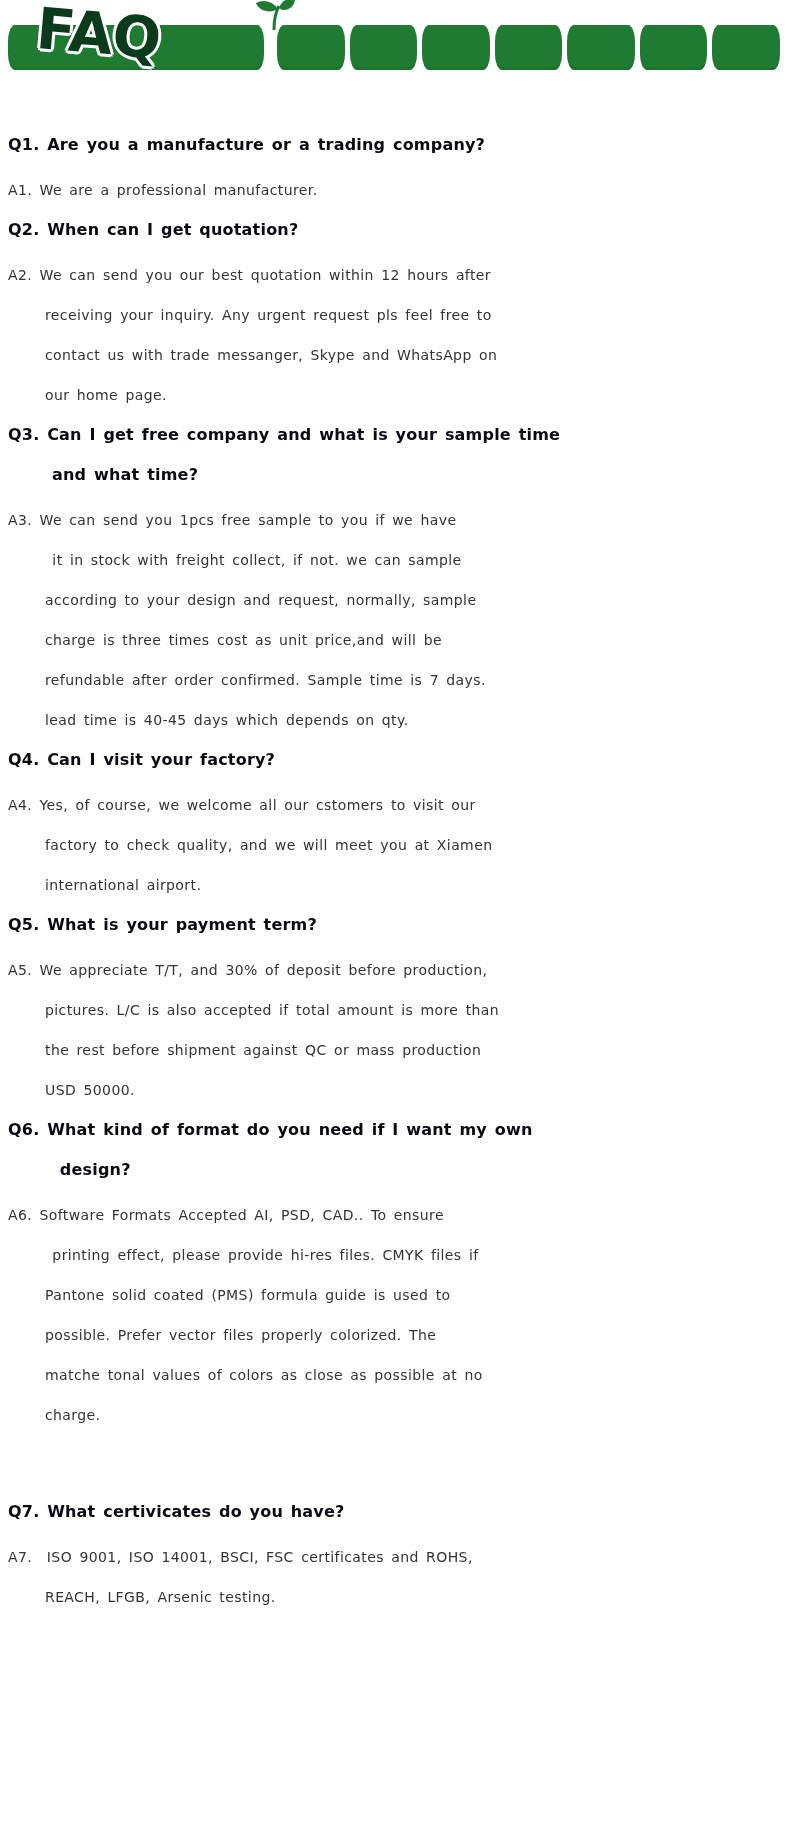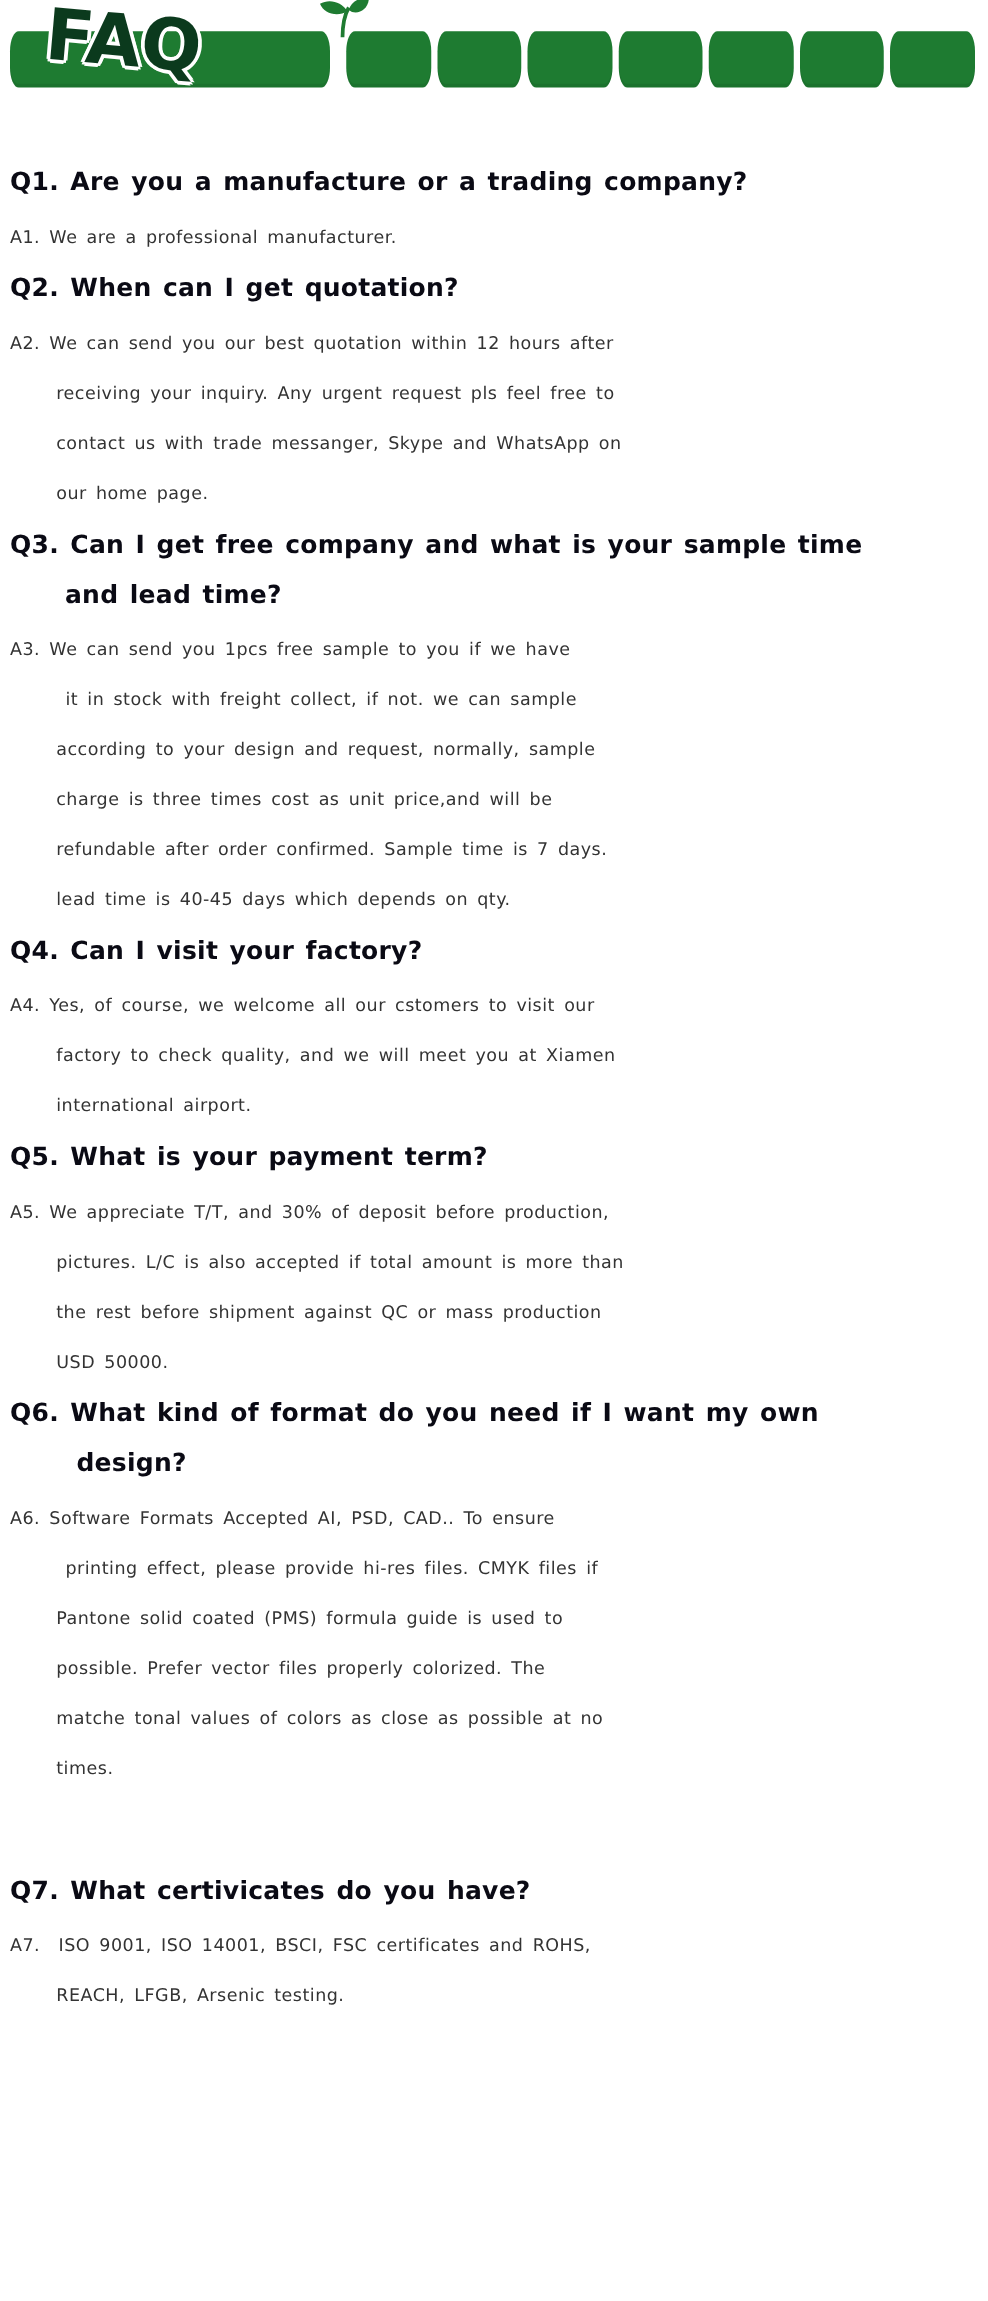--- a/index.html
+++ b/index.html
@@ -68,21 +68,21 @@
     padding: 0 0 0 8px;
   }
   .section { }
   .section.first-section { margin-top: 55px; }
   .section.last-section { margin-top: 57px; }
 
   .line {
     white-space: pre;
   }
   .q-line {
-    font-size: 20px;
+    font-size: 16px;
     font-weight: bold;
     line-height: 40px;
     color: var(--question_color, #0a0a14);
     letter-spacing: 0.2px;
     word-spacing: 2px;
   }
   .q-line.cont { padding-left: 44px; }
 
   .answer { margin-top: 5px; }
   .a-line {
@@ -137,21 +137,21 @@
         <div class="line a-line">A2. We can send you our best quotation within 12 hours after</div>
         <div class="line a-line cont">receiving your inquiry. Any urgent request pls feel free to</div>
         <div class="line a-line cont">contact us with trade messanger, Skype and WhatsApp on</div>
         <div class="line a-line cont">our home page.</div>
       </div>
     </div>
 
     <div class="section">
       <div class="question">
         <div class="line q-line">Q3. Can I get free company and what is your sample time</div>
-        <div class="line q-line cont">and lead time?</div>
+        <div class="line q-line cont">and what time?</div>
       </div>
       <div class="answer">
         <div class="line a-line">A3. We can send you 1pcs free sample to you if we have</div>
         <div class="line a-line cont"> it in stock with freight collect, if not. we can sample</div>
         <div class="line a-line cont">according to your design and request, normally, sample</div>
         <div class="line a-line cont">charge is three times cost as unit price,and will be</div>
         <div class="line a-line cont">refundable after order confirmed. Sample time is 7 days.</div>
         <div class="line a-line cont">lead time is 40-45 days which depends on qty.</div>
       </div>
     </div>
@@ -183,21 +183,21 @@
       <div class="question">
         <div class="line q-line">Q6. What kind of format do you need if I want my own</div>
         <div class="line q-line cont"> design?</div>
       </div>
       <div class="answer">
         <div class="line a-line">A6. Software Formats Accepted AI, PSD, CAD.. To ensure</div>
         <div class="line a-line cont"> printing effect, please provide hi-res files. CMYK files if</div>
         <div class="line a-line cont">Pantone solid coated (PMS) formula guide is used to</div>
         <div class="line a-line cont">possible. Prefer vector files properly colorized. The</div>
         <div class="line a-line cont">matche tonal values of colors as close as possible at no</div>
-        <div class="line a-line cont">times.</div>
+        <div class="line a-line cont">charge.</div>
       </div>
     </div>
 
     <div class="section last-section">
       <div class="question">
         <div class="line q-line">Q7. What certivicates do you have?</div>
       </div>
       <div class="answer">
         <div class="line a-line">A7.  ISO 9001, ISO 14001, BSCI, FSC certificates and ROHS,</div>
         <div class="line a-line cont">REACH, LFGB, Arsenic testing.</div>

